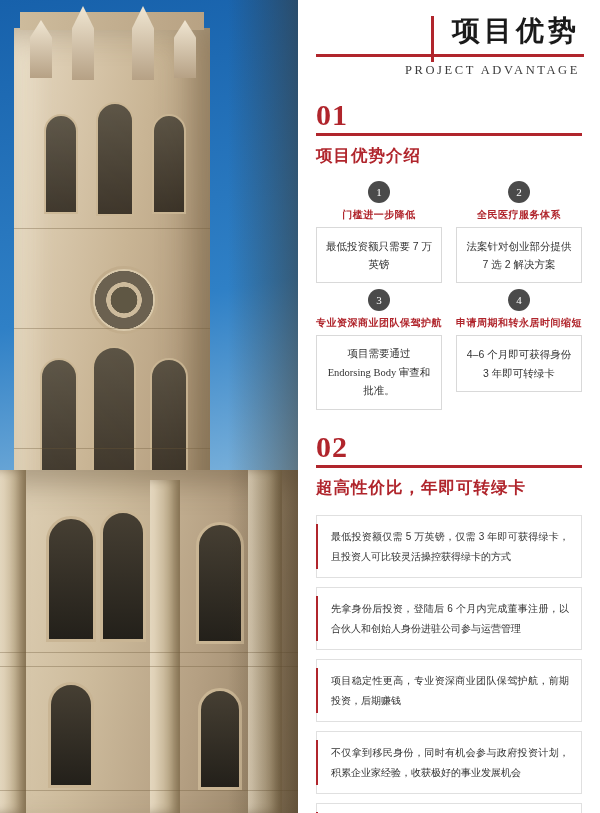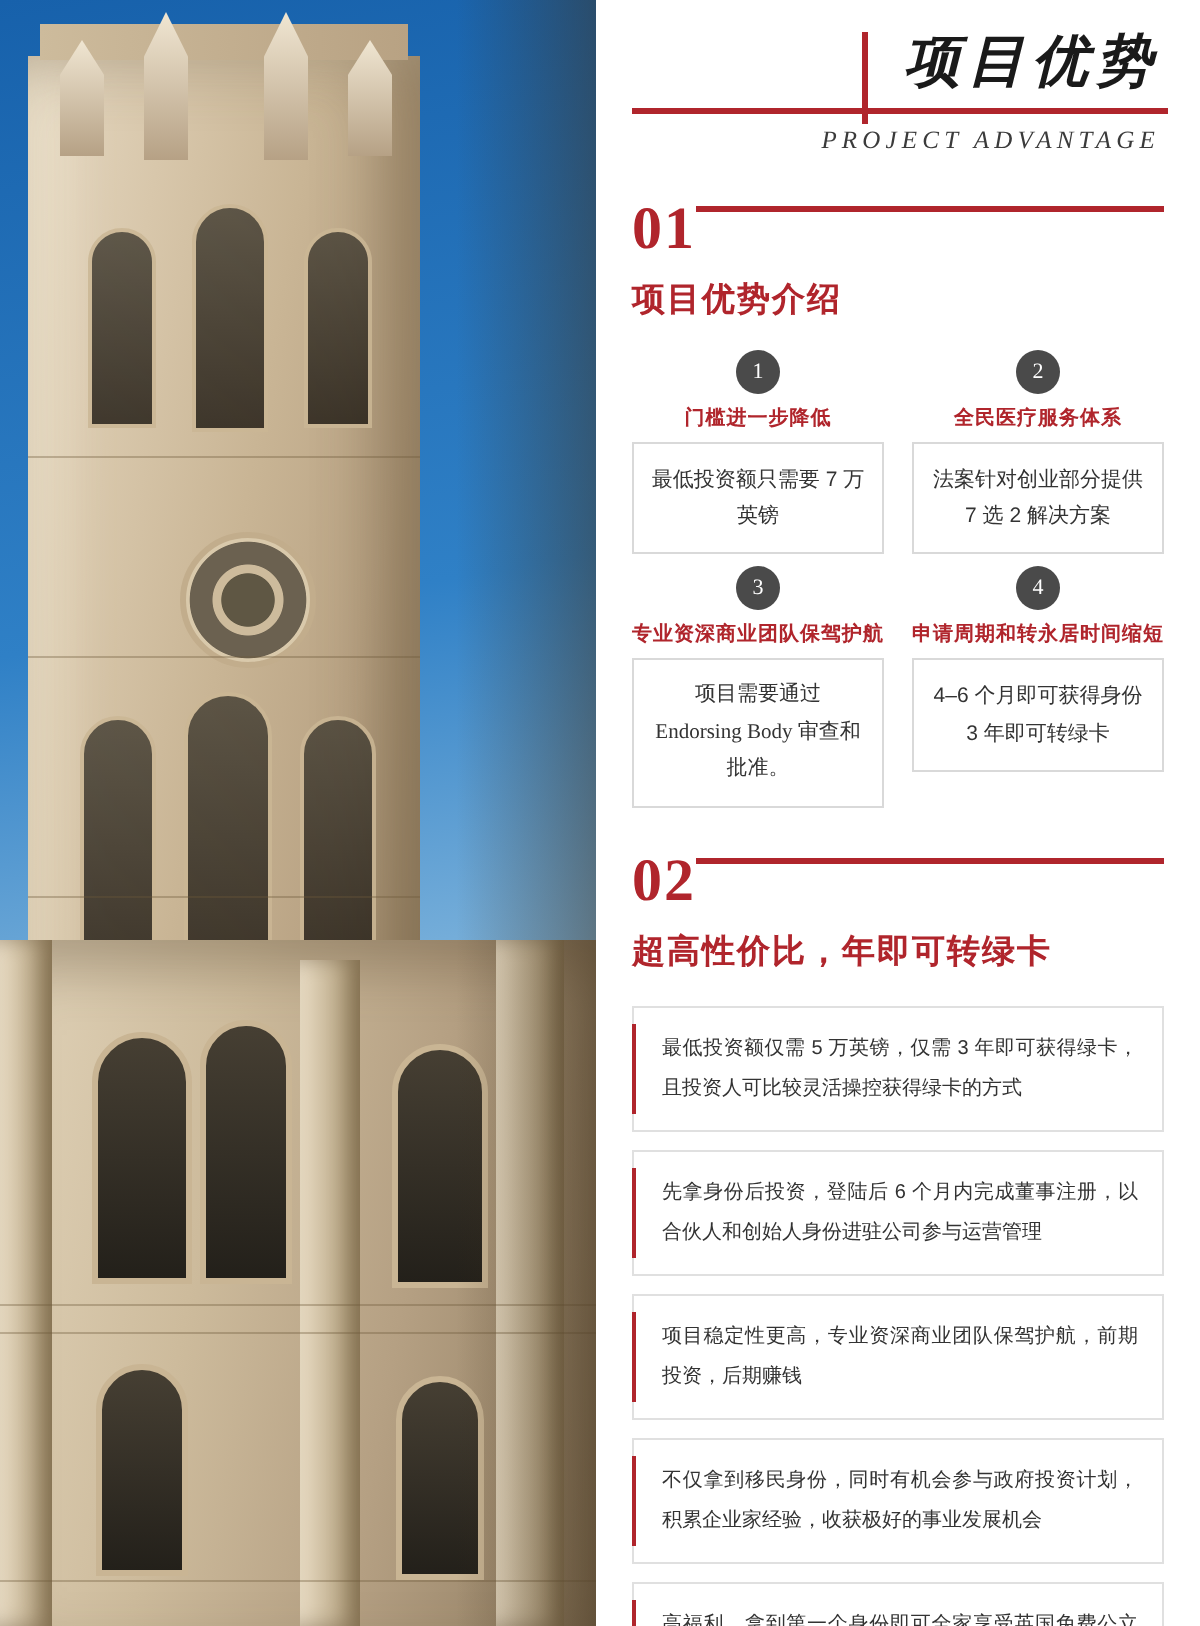--- a/index.html
+++ b/index.html
@@ -122,21 +122,20 @@
     background: #ffffff;
     box-sizing: border-box;
     padding: 0 18px;
   }
 
   
   .header {
     padding-top: 14px;
     text-align: right;
     position: relative;
-    font-style: italic;
   }
   .header-title {
     font-size: 28px;
     font-weight: 700;
     letter-spacing: 4px;
     color: #1a1a1a;
     line-height: 1.2;
     padding-right: 2px;
   }
   .header-rule {
@@ -176,21 +175,21 @@
     color: #b0252c;
     line-height: 1;
     letter-spacing: 1px;
   }
   .num-underline {
     height: 3px;
     background: #b0252c;
     width: 100%;
     margin-top: 3px;
   }
-  .num-wrap { display: flex; flex-direction: row; width: 100%; }
+  .num-wrap { display: flex; flex-direction: column; width: 100%; }
   .num-row { display: flex; align-items: flex-end; }
   .section-head {
     margin-top: 9px;
     font-size: 16.5px;
     font-weight: 700;
     color: #b0252c;
     letter-spacing: 1px;
   }
 
   

